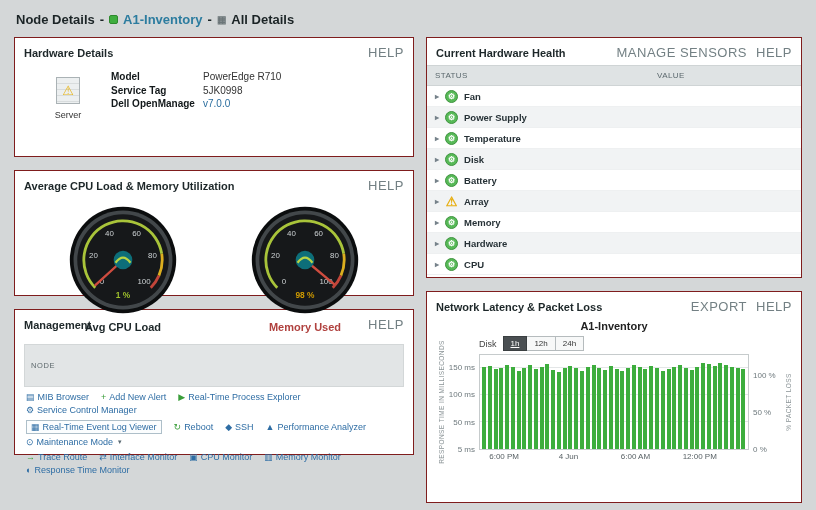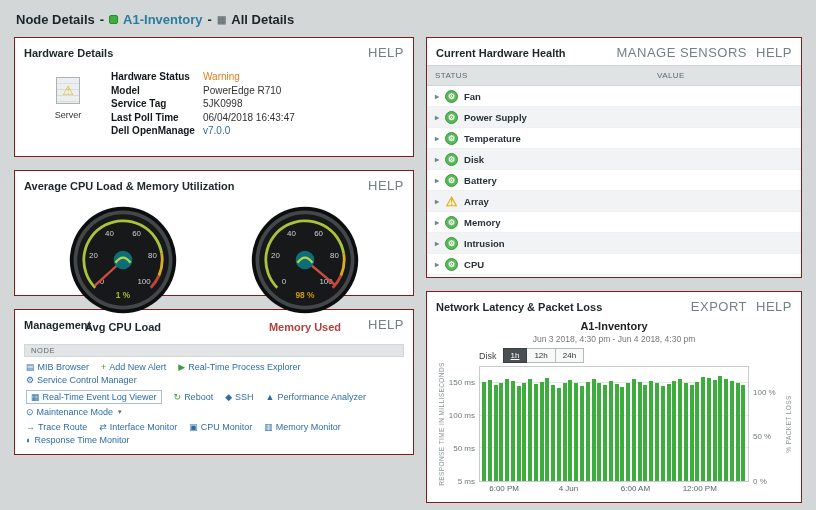--- a/index.html
+++ b/index.html
@@ -33,42 +33,42 @@
   .hd-value{color:#333;}
   .hd-value.warning{color:#de7e1d;}
   .hd-value.link{color:#2a6d9e;cursor:pointer;}
   .dell-icon{display:inline-block;width:9px;height:9px;border-radius:50%;background:#1f6fb4;margin-right:4px;vertical-align:-1px;}
   
   .gauge-body{display:flex;justify-content:center;gap:70px;padding:6px 0 0;}
   .gauge-block{text-align:center;}
   .gauge-label{font-size:11px;font-weight:bold;margin-top:1px;color:#1d2729;}
   
   .mg-body{padding:2px 9px;}
-  .group-hd{background:#e2e5e6;border:1px solid #d3d7d8;color:#5d686c;font-size:7.5px;letter-spacing:.6px;padding:1px 6px;margin:5px 0;}
+  .group-hd{background:#e2e5e6;border:1px solid #d3d7d8;color:#5d686c;font-size:7.5px;letter-spacing:.6px;padding:16px 6px;margin:5px 0;}
   .link-row{display:flex;flex-wrap:wrap;align-items:center;gap:3px 12px;margin-bottom:5px;padding:0 2px;}
   .mlink{display:inline-flex;align-items:center;gap:3px;font-size:9px;color:#2e6da4;text-decoration:none;white-space:nowrap;}
   .mlink.boxed{border:1px solid #aebfc9;padding:1px 4px;background:#fbfdfe;}
   .licon{font-size:9px;line-height:1;}
   .dd{font-size:7px;color:#5a6a72;margin-left:2px;}
   
   .sensor-hd{display:grid;grid-template-columns:1fr 74px 62px;background:#dfe3e4;border-top:1px solid #cfd4d5;border-bottom:1px solid #cfd4d5;padding:5px 8px;font-size:8px;color:#5a676c;letter-spacing:.4px;}
   .sensor-row{display:flex;align-items:center;gap:6px;padding:0 8px;font-size:9.5px;font-weight:bold;color:#273237;border-bottom:1px solid #eef0f1;height:21px;cursor:pointer;}
   .sensor-row.alt{background:#f1f3f4;}
   .caret{color:#76828a;font-size:8px;}
   .sicon{width:13px;height:13px;border-radius:50%;background:#57b957;border:1px solid #3f9440;color:#fff;font-size:8px;line-height:12px;text-align:center;flex:none;}
   .sicon.warning{background:transparent;border:none;color:#e7af14;font-size:13px;line-height:13px;}
   
   .lat-title{text-align:center;font-size:11px;font-weight:bold;color:#222;margin-top:1px;}
   .lat-sub{text-align:center;font-size:8.5px;color:#777;margin-top:2px;}
   .zoom-row{display:flex;align-items:center;gap:6px;margin:4px 0 3px 52px;font-size:9px;color:#444;}
   .zoom-group{display:flex;}
   .zoom-btn{font-size:8px;border:1px solid #b5bbbd;background:#f7f8f8;padding:2px 7px;cursor:pointer;font-family:inherit;color:#333;}
   .zoom-btn + .zoom-btn{border-left:none;}
   .zoom-btn.active{background:#4a4f52;color:#fff;border-color:#3a3f41;text-decoration:underline;}
-  .chart-wrap{display:flex;margin:2px 8px 0;height:116px;}
+  .chart-wrap{display:flex;margin:2px 8px 0;height:96px;}
   .rot-label{width:11px;position:relative;}
   .rot-label span{position:absolute;top:50%;left:50%;transform:translate(-50%,-50%) rotate(-90deg);white-space:nowrap;font-size:6.5px;color:#8b9497;letter-spacing:.4px;}
   .yticks{width:33px;position:relative;}
   .yticks span{position:absolute;right:4px;font-size:8px;color:#6e797d;white-space:nowrap;}
   .yticks.right span{left:4px;right:auto;}
   .plot{flex:1;position:relative;border:1px solid #c6cbcc;background:#fff;}
   .gridline{position:absolute;left:0;right:0;height:1px;background:#e3e6e7;}
   .bars{position:absolute;left:2px;right:2px;top:0;bottom:0;display:flex;align-items:flex-end;justify-content:space-between;}
   .bar{width:4px;background:#3dad3d;}
   .xtick{position:absolute;top:100%;margin-top:3px;transform:translateX(-50%);font-size:8px;color:#586165;white-space:nowrap;}
@@ -101,34 +101,26 @@
         </div>
         <div class="hw-body">
           <div class="hw-icon-col">
             <div class="server-icon">
               <span class="warn-overlay">⚠</span>
             </div>
             <div class="server-label">Server</div>
           </div>
           <div class="hw-fields">
               <div class="hd-row">
-                <span class="hd-label">Hardware Status</span>
-                <span class="hd-value warning">Warning</span>
-              </div>
-              <div class="hd-row">
                 <span class="hd-label">Model</span>
                 <span class="hd-value">PowerEdge R710</span>
               </div>
               <div class="hd-row">
                 <span class="hd-label">Service Tag</span>
                 <span class="hd-value">5JK0998</span>
-              </div>
-              <div class="hd-row">
-                <span class="hd-label">Last Poll Time</span>
-                <span class="hd-value">06/04/2018 16:43:47</span>
               </div>
               <div class="hd-row">
                 <span class="hd-label">Dell OpenManage</span>
                 <span class="hd-value link">v7.0.0</span>
               </div>
             </div>
         </div>
       </div>
 
       <div class="panel p-gauges">
@@ -264,40 +256,39 @@
               <span class="sname">Array</span>
             </div>
             <div class="sensor-row">
               <span class="caret">▸</span>
               <span class="sicon">⚙</span>
               <span class="sname">Memory</span>
             </div>
             <div class="sensor-row alt">
               <span class="caret">▸</span>
               <span class="sicon">⚙</span>
-              <span class="sname">Intrusion</span>
+              <span class="sname">Hardware</span>
             </div>
             <div class="sensor-row">
               <span class="caret">▸</span>
               <span class="sicon">⚙</span>
               <span class="sname">CPU</span>
             </div>
           </div>
       </div>
 
       <div class="panel p-latency">
         <div class="panel-hd">
           <span class="panel-title">Network Latency &amp; Packet Loss</span>
           <span class="panel-actions">
             <a href="#">EXPORT</a>
             <a href="#">HELP</a>
           </span>
         </div>
         <div class="lat-title">A1-Inventory</div>
-        <div class="lat-sub">Jun 3 2018, 4:30 pm - Jun 4 2018, 4:30 pm</div>
         <div class="zoom-row">
           <span>Disk</span>
           <span class="zoom-group">
               <button class="zoom-btn active">1h</button>
               <button class="zoom-btn">12h</button>
               <button class="zoom-btn">24h</button>
             </span>
         </div>
         <div class="chart-wrap">
           <div class="rot-label">

